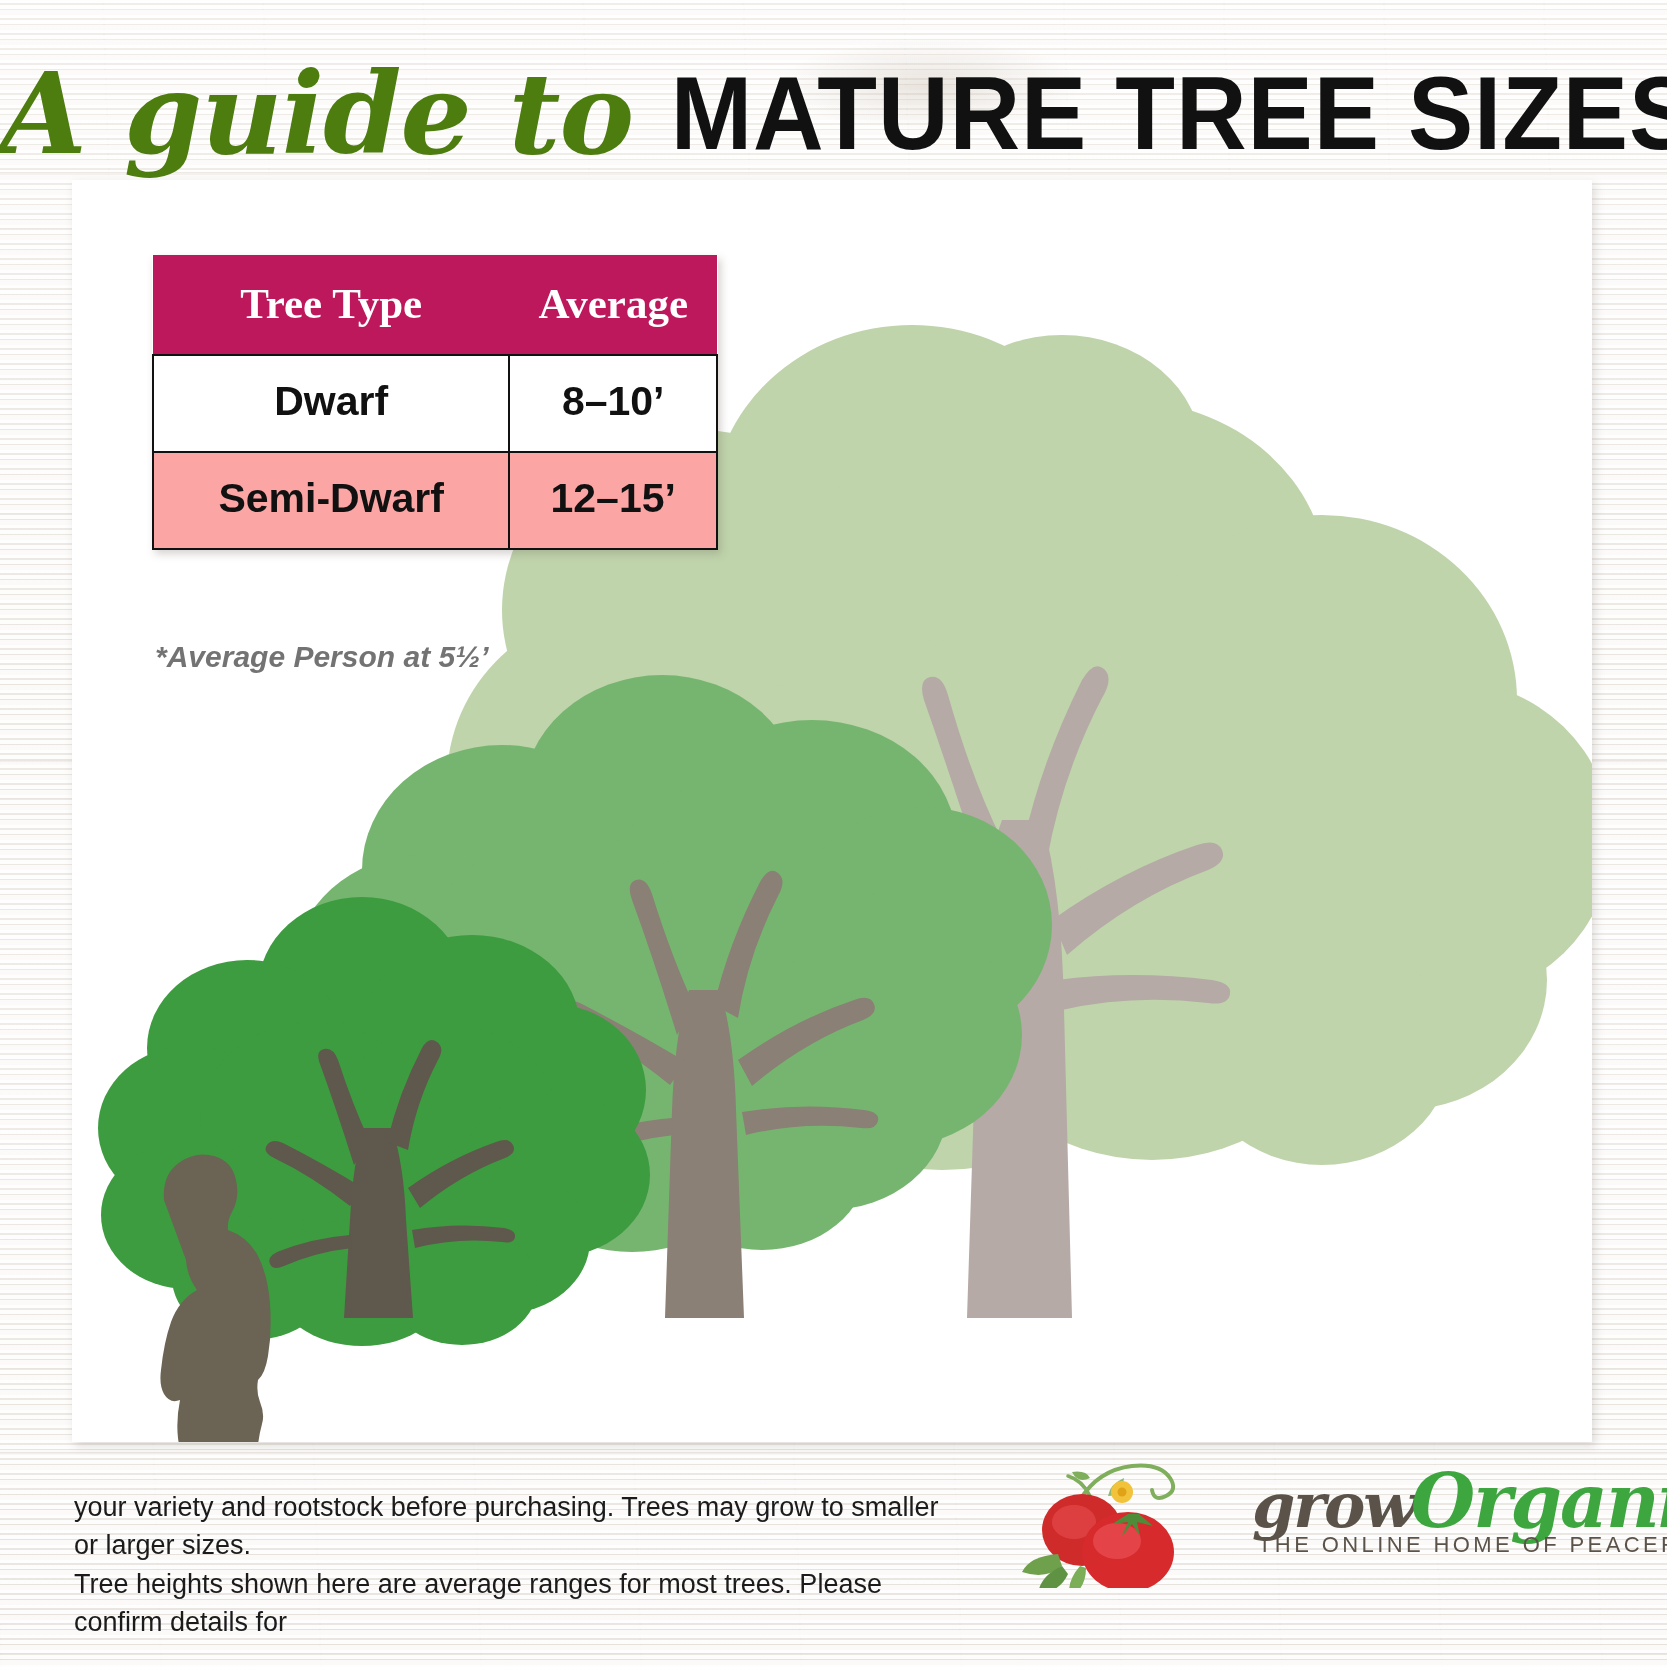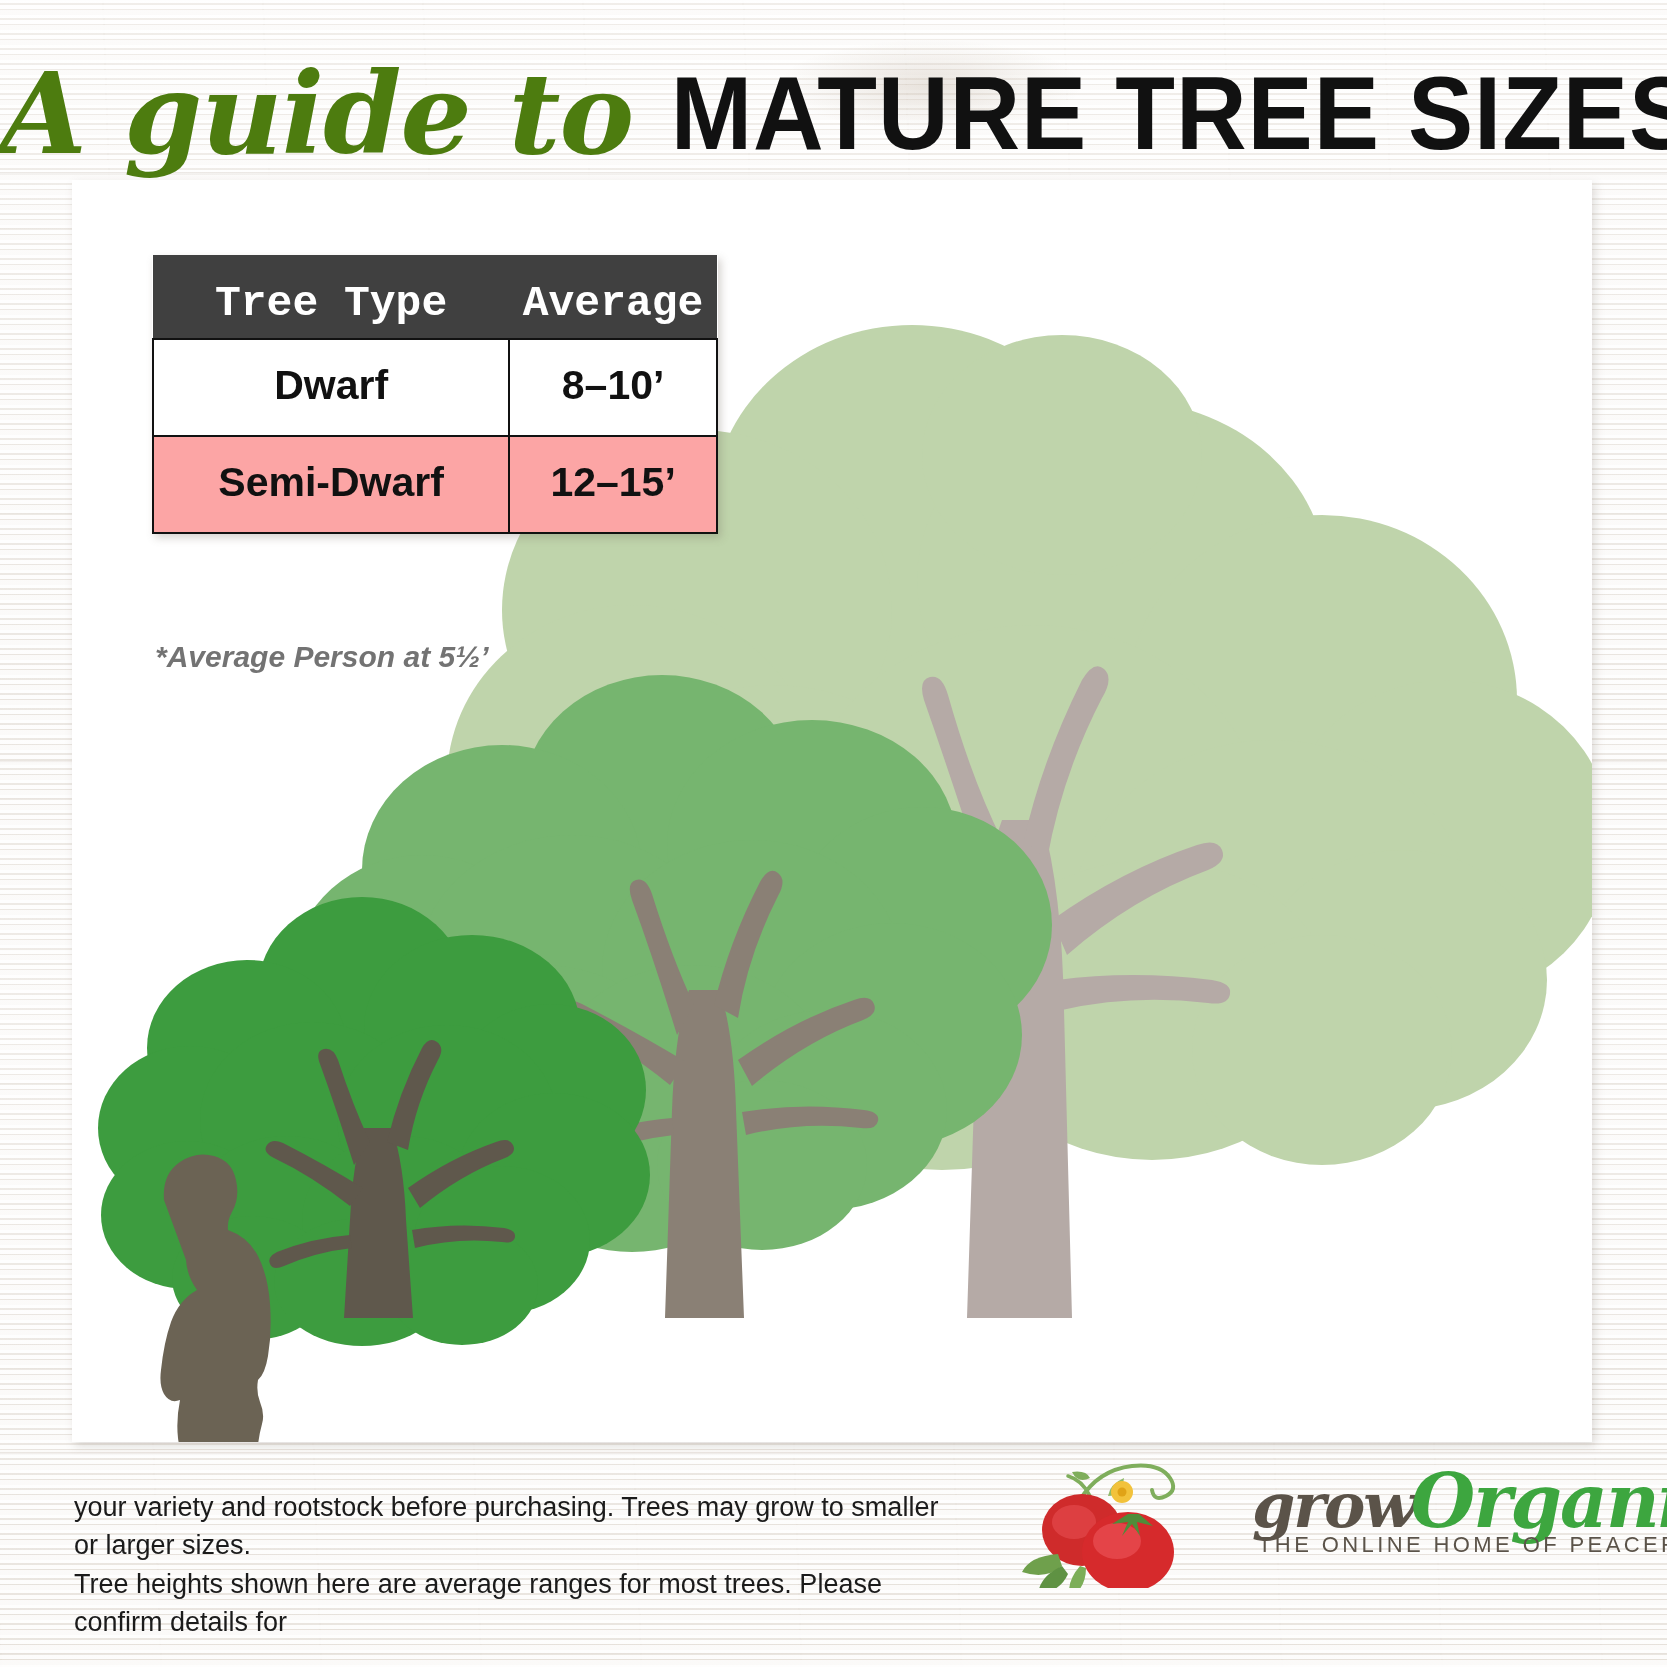--- a/index.html
+++ b/index.html
@@ -73,24 +73,24 @@
   }
 
   
   #size-table{
     position:absolute;left:152px;top:255px;width:566px;
     border-collapse:collapse;
     box-shadow:3px 4px 8px rgba(120,110,100,0.30);
     z-index:4;background:#fff;
   }
   #size-table th{
-    background:#404040;color:#ffffff;
+    background:#be185d;color:#ffffff;
     font-size:43px;font-weight:bold;
-    padding:24px 0 10px 0;text-align:center;border:none;
-    font-family:Liberation Mono, monospace;
+    padding:24px 0 26px 0;text-align:center;border:none;
+    font-family:Liberation Serif, serif;
   }
   #size-table td{
     font-size:41px;font-weight:bold;color:#111;
     text-align:center;padding:22px 0 26px 0;
     border:2px solid #111;
     font-family:"Liberation Sans Narrow","Liberation Sans", sans-serif;
   }
   #size-table tr.alt td{background:#fca5a5;}
   #size-table tr:last-child td{border-bottom:2px solid #111;}
   #size-table th:first-child{width:358px;}

